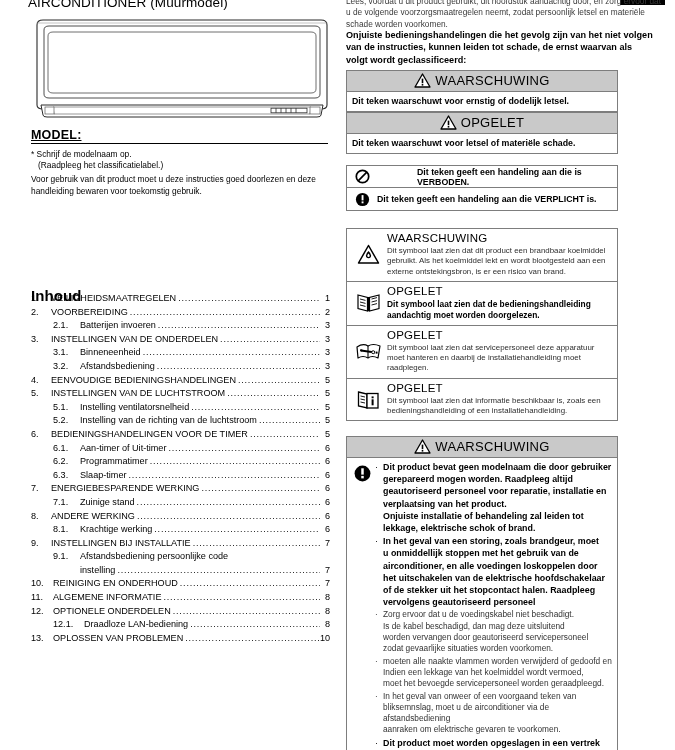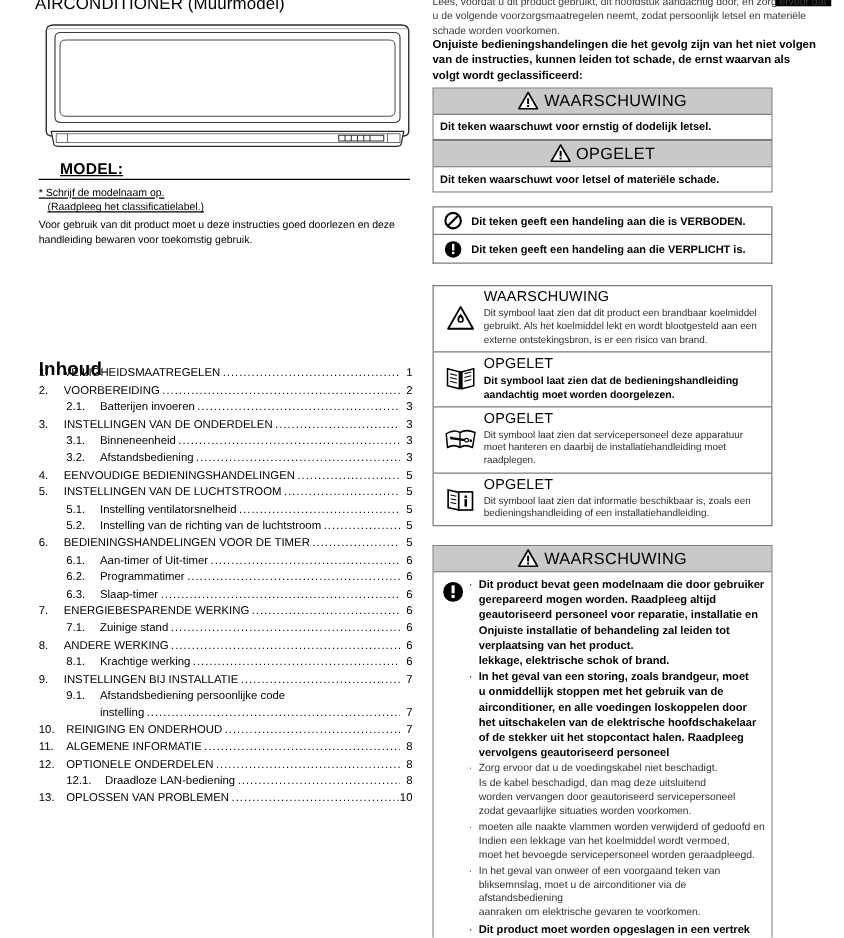--- a/index.html
+++ b/index.html
@@ -45,21 +45,21 @@
   .ac-illustration {
     position: absolute;
     left: 33px;
     top: 17px;
     width: 298px;
     height: 105px;
   }
   
   .model-label {
     position: absolute;
-    left: 48px;
+    left: 31px;
     top: 128px;
     font-size: 12.5px;
     font-weight: bold;
     text-decoration: underline;
     letter-spacing: .2px;
   }
   .model-rule {
     position: absolute;
     left: 31px;
     top: 143px;
@@ -67,21 +67,20 @@
     height: 1px;
     background: #000;
   }
   .model-note {
     position: absolute;
     left: 31px;
     top: 149px;
     width: 300px;
     font-size: 8.4px;
     line-height: 11.4px;
-    text-decoration: underline;
   }
   .model-note .indent {
     padding-left: 7px;
     display: block;
   }
   .intro-para {
     position: absolute;
     left: 31px;
     top: 174px;
     width: 295px;
@@ -220,21 +219,21 @@
     left: 2px;
     width: 272px;
     border: 1px solid #7d7d7d;
     box-sizing: border-box;
     display: flex;
     align-items: center;
     padding: 3px 4px;
     font-size: 8.8px;
     font-weight: bold;
   }
-  #row-forbidden { top: 165px; height: 23px; }
+  #row-forbidden { top: 165px; height: 23px; gap: 40px; }
   #row-required { top: 188px; height: 23px; border-top: none; }
   .symrow .sym-ico {
     flex: 0 0 22px;
     display: flex;
     justify-content: center;
     align-items: center;
   }
   .symrow .sym-txt {
     padding-left: 4px;
   }
@@ -678,22 +677,22 @@
             <rect x="6.4" y="9.6" width="2.2" height="2.2" fill="#ffffff"></rect>
           </svg>
         </div>
         <div class="bw-list" id="bw-list">
             <div class="bw-item">
               <span class="bullet">·</span>
               <span class="btxt">
                 <span class="blk">Dit product bevat geen modelnaam die door gebruiker</span>
                 <span class="blk">gerepareerd mogen worden. Raadpleeg altijd</span>
                 <span class="blk">geautoriseerd personeel voor reparatie, installatie en</span>
+                <span class="blk">verplaatsing van het product.</span>
                 <span class="blk">Onjuiste installatie of behandeling zal leiden tot</span>
-                <span class="blk">verplaatsing van het product.</span>
                 <span class="blk">lekkage, elektrische schok of brand.</span>
               </span>
             </div>
             <div class="bw-item">
               <span class="bullet">·</span>
               <span class="btxt">
                 <span class="blk">In het geval van een storing, zoals brandgeur, moet</span>
                 <span class="blk">u onmiddellijk stoppen met het gebruik van de</span>
                 <span class="blk">airconditioner, en alle voedingen loskoppelen door</span>
                 <span class="blk">het uitschakelen van de elektrische hoofdschakelaar</span>

